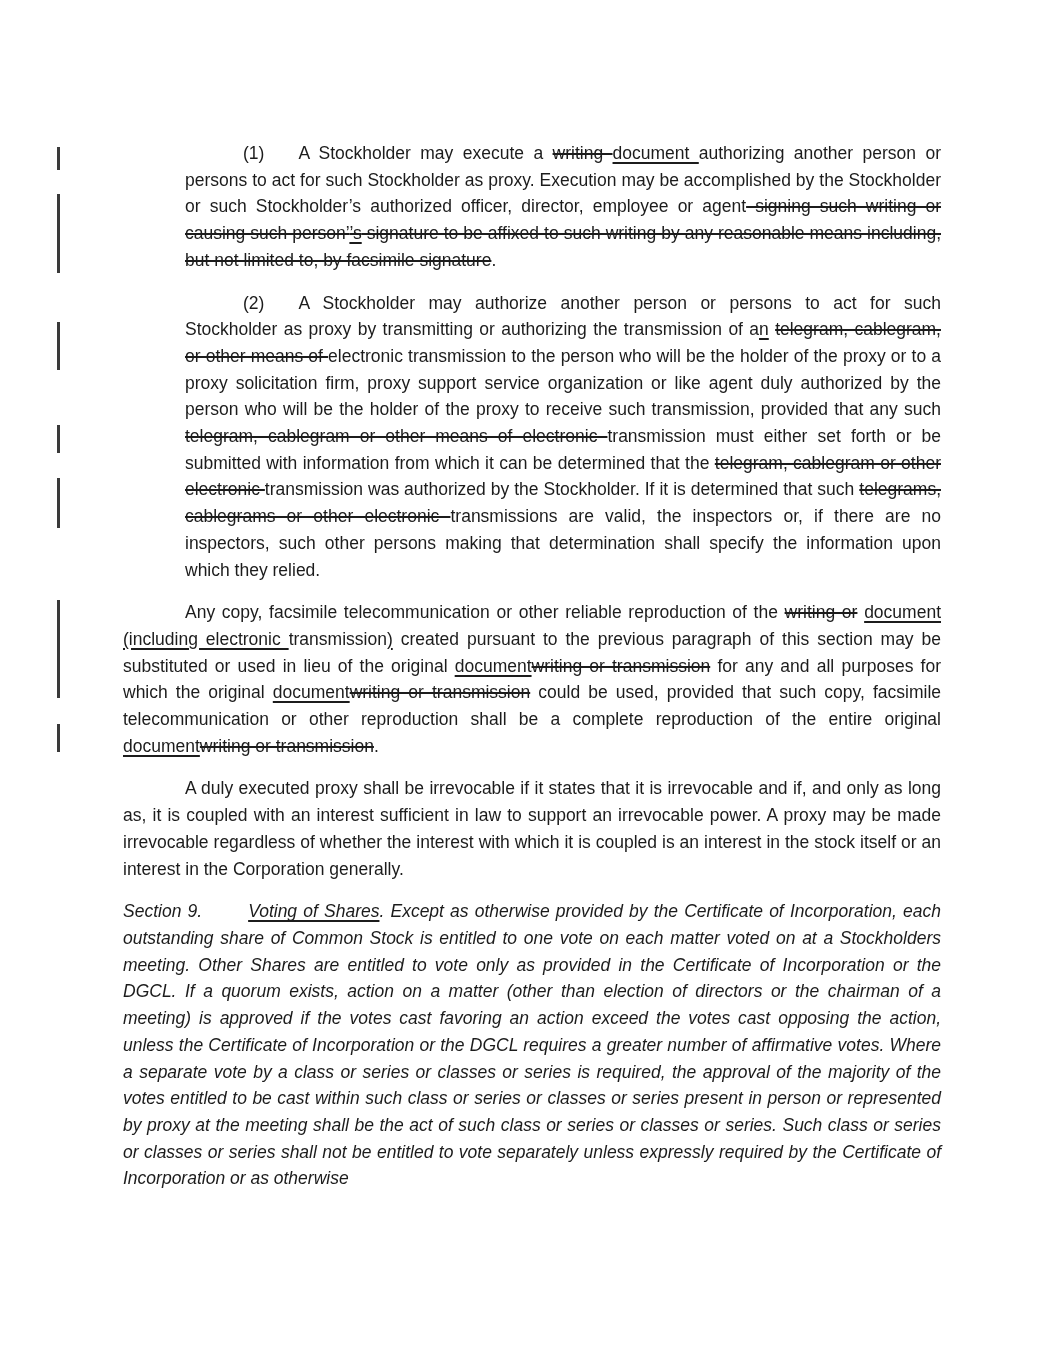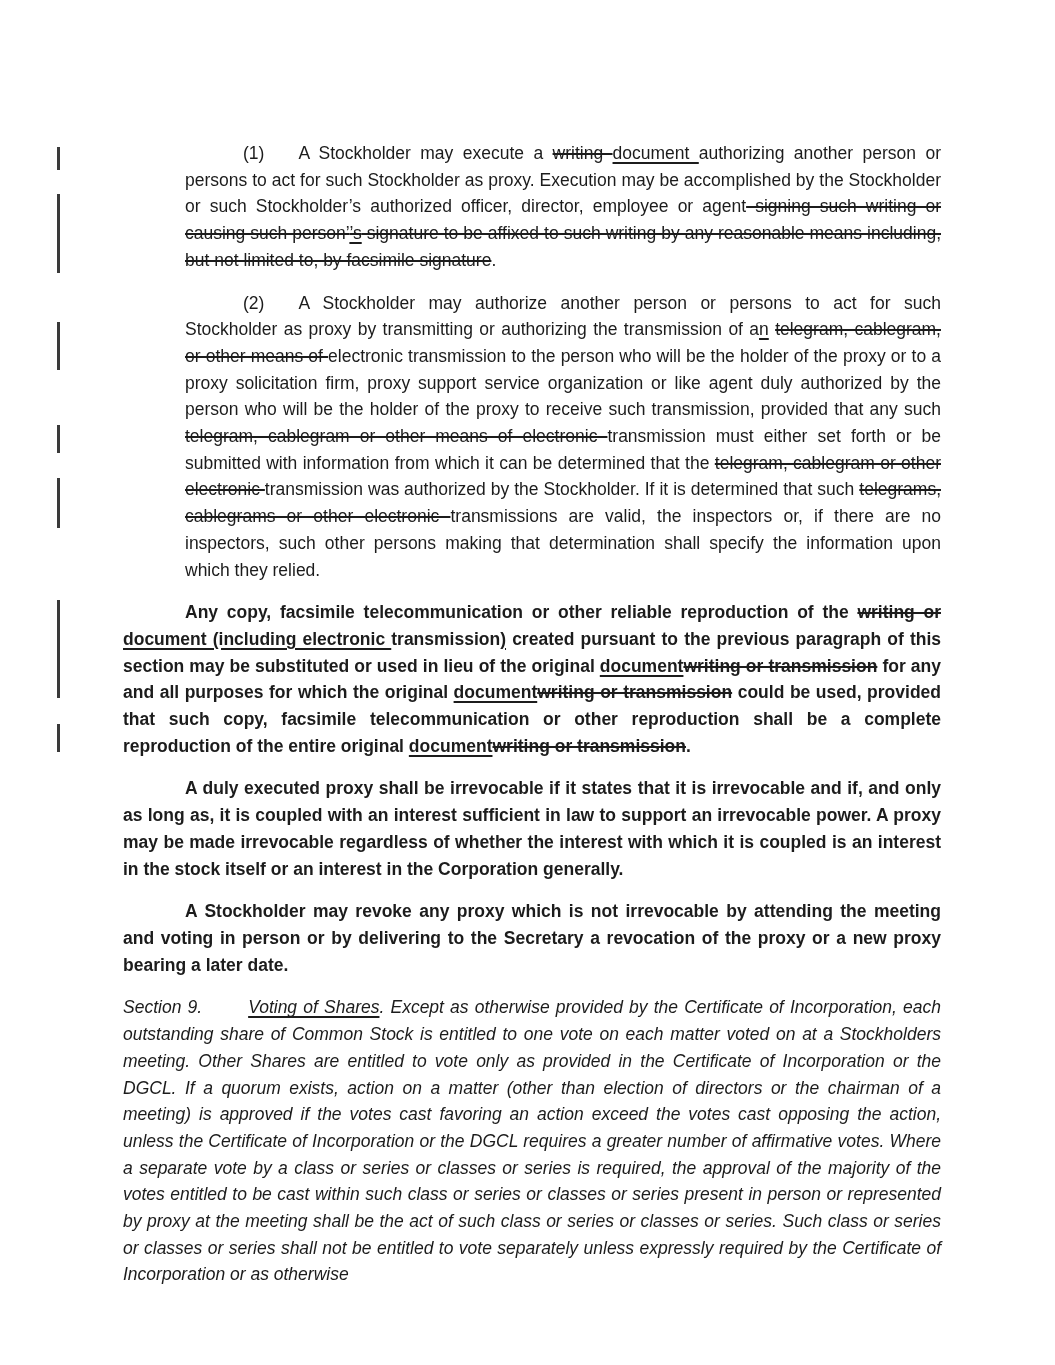--- a/index.html
+++ b/index.html
@@ -21,21 +21,21 @@
     position:absolute;
     left:123px;
     top:140px;
     width:818px;
     font-size:17.5px;
     line-height:26.7px;
     text-align:justify;
   }
   .para{margin:0 0 16px 0;}
   .para-numbered{margin-left:62px; text-indent:58px;}
-  .para-body{text-indent:62px;font-weight:bold;}
+  .para-body{text-indent:62px;}
   .para-section{text-indent:0;font-style:italic;}
   .run{text-decoration-thickness:1.6px;}
   .run-strike{text-decoration-line:line-through;}
   .run-ins{text-decoration-line:underline; text-underline-offset:3px;}
   .run-strikeins{text-decoration-line:underline line-through; text-underline-offset:3px;}
   .run-tab{display:inline-block; width:34px;}
   .run-tab-lg{display:inline-block; width:46px;}
   .change-bars{position:absolute; left:0; top:0; width:100%; height:100%; pointer-events:none;}
   .change-bar{
     position:absolute;
@@ -64,17 +64,16 @@
       <div class="change-bar" style="top: 425px; height: 28px;"></div>
       <div class="change-bar" style="top: 478px; height: 50px;"></div>
       <div class="change-bar" style="top: 600px; height: 98px;"></div>
       <div class="change-bar" style="top: 724px; height: 28px;"></div>
     </div>
   <div class="doc-content">
       <p class="para para-numbered"><span class="run run-normal">(1)</span><span class="run run-tab"></span><span class="run run-normal">A Stockholder may execute a </span><span class="run run-strike">writing </span><span class="run run-ins">document </span><span class="run run-normal">authorizing another person or persons to act for such Stockholder as proxy. Execution may be accomplished by the Stockholder or such Stockholder’s authorized officer, director, employee or agent</span><span class="run run-strike"> signing such writing or causing such person’</span><span class="run run-strikeins">’s</span><span class="run run-strike"> signature to be affixed to such writing by any reasonable means including, but not limited to, by facsimile signature</span><span class="run run-normal">.</span></p>
       <p class="para para-numbered"><span class="run run-normal">(2)</span><span class="run run-tab"></span><span class="run run-normal">A Stockholder may authorize another person or persons to act for such Stockholder as proxy by transmitting or authorizing the transmission of a</span><span class="run run-ins">n</span><span class="run run-normal"> </span><span class="run run-strike">telegram, cablegram, or other means of </span><span class="run run-normal">electronic transmission to the person who will be the holder of the proxy or to a proxy solicitation firm, proxy support service organization or like agent duly authorized by the person who will be the holder of the proxy to receive such transmission, provided that any such </span><span class="run run-strike">telegram, cablegram or other means of electronic </span><span class="run run-normal">transmission must either set forth or be submitted with information from which it can be determined that the </span><span class="run run-strike">telegram, cablegram or other electronic </span><span class="run run-normal">transmission was authorized by the Stockholder. If it is determined that such </span><span class="run run-strike">telegrams, cablegrams or other electronic </span><span class="run run-normal">transmissions are valid, the inspectors or, if there are no inspectors, such other persons making that determination shall specify the information upon which they relied.</span></p>
       <p class="para para-body"><span class="run run-normal">Any copy, facsimile telecommunication or other reliable reproduction of the </span><span class="run run-strike">writing or</span><span class="run run-normal"> </span><span class="run run-ins">document (including electronic </span><span class="run run-normal">transmission</span><span class="run run-ins">)</span><span class="run run-normal"> created pursuant to the previous paragraph of this section may be substituted or used in lieu of the original </span><span class="run run-ins">document</span><span class="run run-strike">writing or transmission</span><span class="run run-normal"> for any and all purposes for which the original </span><span class="run run-ins">document</span><span class="run run-strike">writing or transmission</span><span class="run run-normal"> could be used, provided that such copy, facsimile telecommunication or other reproduction shall be a complete reproduction of the entire original </span><span class="run run-ins">document</span><span class="run run-strike">writing or transmission</span><span class="run run-normal">.</span></p>
       <p class="para para-body"><span class="run run-normal">A duly executed proxy shall be irrevocable if it states that it is irrevocable and if, and only as long as, it is coupled with an interest sufficient in law to support an irrevocable power. A proxy may be made irrevocable regardless of whether the interest with which it is coupled is an interest in the stock itself or an interest in the Corporation generally.</span></p>
-      <p class="para para-body"><span class="run run-normal">A Stockholder may revoke any proxy which is not irrevocable by attending the meeting and voting in person or by delivering to the Secretary a revocation of the proxy or a new proxy bearing a later date.</span></p>
       <p class="para para-section"><span class="run run-normal">Section 9.</span><span class="run run-tab-lg"></span><span class="run run-ins">Voting of Shares</span><span class="run run-normal">. Except as otherwise provided by the Certificate of Incorporation, each outstanding share of Common Stock is entitled to one vote on each matter voted on at a Stockholders meeting. Other Shares are entitled to vote only as provided in the Certificate of Incorporation or the DGCL. If a quorum exists, action on a matter (other than election of directors or the chairman of a meeting) is approved if the votes cast favoring an action exceed the votes cast opposing the action, unless the Certificate of Incorporation or the DGCL requires a greater number of affirmative votes. Where a separate vote by a class or series or classes or series is required, the approval of the majority of the votes entitled to be cast within such class or series or classes or series present in person or represented by proxy at the meeting shall be the act of such class or series or classes or series. Such class or series or classes or series shall not be entitled to vote separately unless expressly required by the Certificate of Incorporation or as otherwise</span></p>
     </div>
   <div class="page-number">4</div>
 </div>
 
 </body></html>

